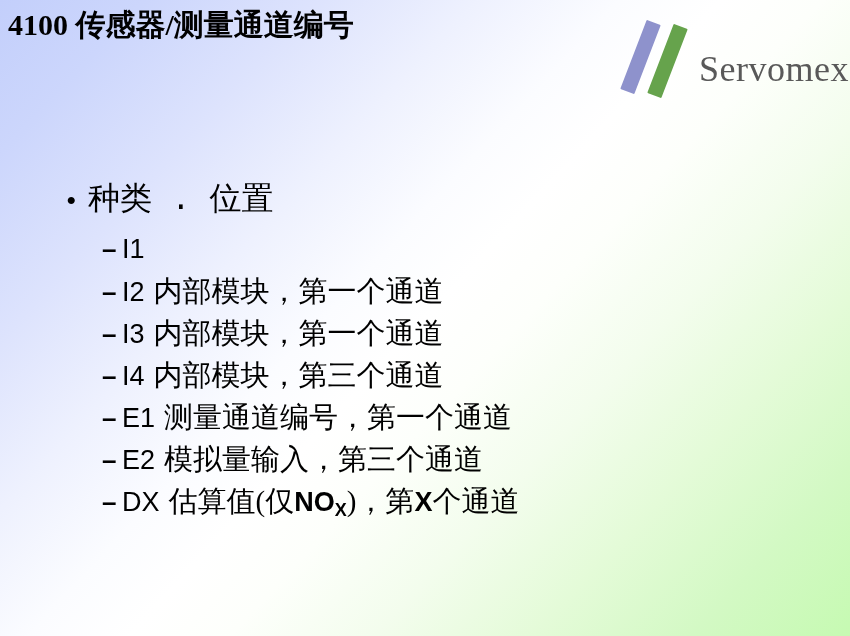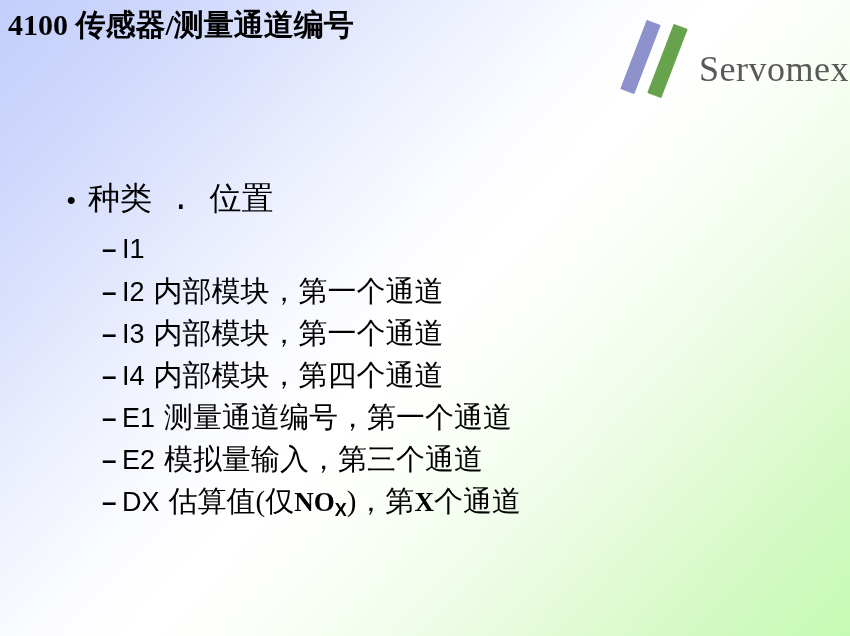--- a/index.html
+++ b/index.html
@@ -159,21 +159,21 @@
   }
   .level2-text {
     font-family: "Liberation Serif", serif;
     font-size: 29px;
     font-weight: normal;
     color: #000000;
     line-height: 42px;
     white-space: nowrap;
   }
   .level2-text .bold-sans {
-    font-family: Liberation Serif, serif;
+    font-family: Liberation Sans, sans-serif;
     font-weight: bold;
     font-size: 27px;
   }
   .level2-text sub {
     font-family: "Liberation Sans", sans-serif;
     font-weight: bold;
     font-size: 18px;
     vertical-align: baseline;
     position: relative;
     top: 5px;
@@ -218,21 +218,21 @@
 
       <div class="level2">
         <span class="level2-marker">–</span>
         <span class="level2-code">I3</span>
         <span class="level2-text">内部模块，第一个通道</span>
       </div>
 
       <div class="level2">
         <span class="level2-marker">–</span>
         <span class="level2-code">I4</span>
-        <span class="level2-text">内部模块，第四个通道</span>
+        <span class="level2-text">内部模块，第三个通道</span>
       </div>
 
       <div class="level2">
         <span class="level2-marker">–</span>
         <span class="level2-code">E1</span>
         <span class="level2-text">测量通道编号，第一个通道</span>
       </div>
 
       <div class="level2">
         <span class="level2-marker">–</span>

